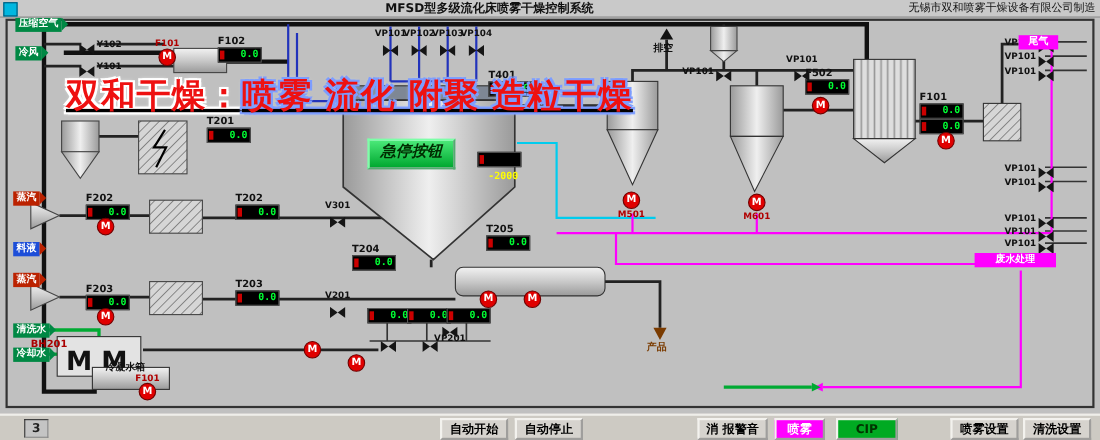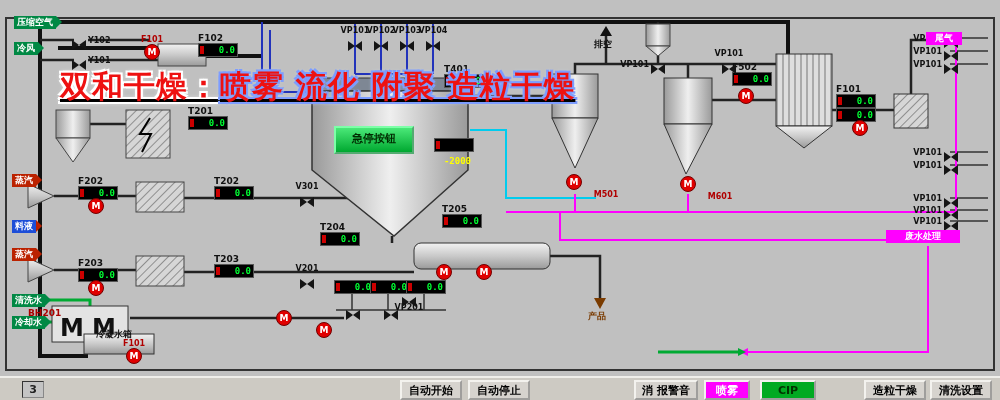--- a/index.html
+++ b/index.html
@@ -48,29 +48,29 @@
   .l-bottom .valve-label{top:11px;left:50%;transform:translateX(-50%);}
   .l-left .valve-label{right:16px;top:1px;}
   .l-right .valve-label{left:16px;top:1px;}
 
   
   .pump{position:absolute;width:16px;height:16px;}
   .pump-body{display:block;width:14px;height:14px;border-radius:50%;background:#e00000;border:1px solid #700000;
        color:#fff;font-size:9px;font-weight:bold;text-align:center;line-height:14px;}
   .pump-label{position:absolute;font-size:8px;font-weight:bold;color:#b00000;white-space:nowrap;line-height:9px;}
   .p-top .pump-label{bottom:16px;left:50%;transform:translateX(-50%);}
-  .p-bottom .pump-label{top:16px;left:50%;transform:translateX(-50%);margin-left:32px;}
+  .p-bottom .pump-label{top:16px;left:50%;transform:translateX(-50%);}
 
   
   .plain-label{position:absolute;font-size:9px;font-weight:bold;white-space:nowrap;line-height:13px;padding:0 2px;}
 
   
   #estop{position:absolute;left:334px;top:126px;width:76px;height:24px;z-index:20;
          background:linear-gradient(#4ae878,#00a830);border:2px outset #7dffa8;
-         color:#002b00;font-weight:bold;font-size:11px;text-align:center;line-height:21px;cursor:pointer;}
+         color:#002b00;font-weight:bold;font-size:14px;text-align:center;line-height:21px;cursor:pointer;font-style:italic;}
 
   
   #statusbar{position:absolute;left:0;top:376px;width:1000px;height:24px;background:#cdcac3;
              border-top:2px solid #efeeea;z-index:60;}
   #counter{position:absolute;left:22px;top:3px;width:20px;height:15px;background:#c4c4c4;border:1px solid #888;
            border-style:inset;font-size:11px;font-weight:bold;text-align:center;line-height:15px;color:#222;}
   #status-panel{position:absolute;left:56px;top:3px;width:340px;height:17px;background:#0000a0;border:1px inset #999;
            color:#49ff9d;font-size:12px;font-weight:bold;text-align:center;line-height:16px;letter-spacing:4px;}
   .hmi-btn{position:absolute;top:2px;height:20px;font-size:11px;font-weight:bold;color:#000;
            background:#d6d3ce;border:2px outset #f3f2ee;padding:0;font-family:inherit;cursor:pointer;white-space:nowrap;text-align:center;}
@@ -180,20 +180,25 @@
     <polygon points="776,126 832,126 804,148" fill="url(#metal)" stroke="#333"></polygon>
     <rect x="894" y="94" width="34" height="34" fill="url(#hatch)" stroke="#333"></rect>
     <rect x="646" y="24" width="24" height="22" fill="url(#metalH)" stroke="#444"></rect>
     <polygon points="646,46 670,46 658,56" fill="url(#metalH)" stroke="#444"></polygon>
     <rect x="52" y="306" width="76" height="36" fill="#e3e3e3" stroke="#333"></rect>
     <text x="60" y="336" font-size="24" font-weight="bold" fill="#111">M</text>
     <text x="92" y="336" font-size="24" font-weight="bold" fill="#111">M</text>
     <rect x="84" y="334" width="70" height="20" fill="url(#metal)" stroke="#333"></rect>
   </svg>
 
+  <div id="header">
+    <span id="header-icon"></span>
+    <span id="header-title">MFSD型多级流化床喷雾干燥控制系统</span>
+    <span id="header-company">无锡市双和喷雾干燥设备有限公司制造</span>
+  </div>
 
   <div id="overlay">
     <div id="watermark"><span class="wm-prefix">双和干燥：</span><span class="wm-main">喷雾 流化 附聚 造粒干燥</span></div>
     <div id="estop">急停按钮</div>
   <div class="tag" style="left: 14px; top: 16px; background: rgb(0, 136, 68);"><span class="tag-text">压缩空气</span><span class="tag-arrow" style="border-left-color: rgb(0, 136, 68);"></span></div>
       <div class="tag" style="left: 14px; top: 42px; background: rgb(0, 136, 68);"><span class="tag-text">冷风</span><span class="tag-arrow" style="border-left-color: rgb(0, 136, 68);"></span></div>
       <div class="tag" style="left: 12px; top: 174px; background: rgb(187, 34, 0);"><span class="tag-text">蒸汽</span><span class="tag-arrow" style="border-left-color: rgb(187, 34, 0);"></span></div>
       <div class="tag" style="left: 12px; top: 220px; background: #1d4ed8;"><span class="tag-text">料液</span><span class="tag-arrow" style="border-left-color: rgb(187, 34, 0);"></span></div>
       <div class="tag" style="left: 12px; top: 248px; background: rgb(187, 34, 0);"><span class="tag-text">蒸汽</span><span class="tag-arrow" style="border-left-color: rgb(187, 34, 0);"></span></div>
       <div class="tag" style="left: 12px; top: 294px; background: rgb(0, 136, 68);"><span class="tag-text">清洗水</span><span class="tag-arrow" style="border-left-color: rgb(0, 136, 68);"></span></div>
@@ -513,16 +518,16 @@
       <div class="plain-label" style="left: 26px; top: 307px; color: rgb(170, 0, 0);">BH201</div>
     </div>
 
   <div id="statusbar">
     <div id="counter">3</div>
   <button class="hmi-btn" style="left: 400px; width: 62px;">自动开始</button>
       <button class="hmi-btn" style="left: 468px; width: 62px;">自动停止</button>
       <button class="hmi-btn" style="left: 634px; width: 64px;">消 报警音</button>
       <button class="hmi-btn" style="left: 704px; width: 46px; background: rgb(255, 0, 255); color: rgb(255, 255, 255);">喷雾</button>
       <button class="hmi-btn" style="left: 760px; width: 56px; background: rgb(0, 170, 34); color: rgb(0, 51, 0);">CIP</button>
-      <button class="hmi-btn" style="left: 864px; width: 62px;">造粒干燥</button>
+      <button class="hmi-btn" style="left: 864px; width: 62px;">喷雾设置</button>
       <button class="hmi-btn" style="left: 930px; width: 62px;">清洗设置</button>
     </div>
 </div>
 
 </body></html>

